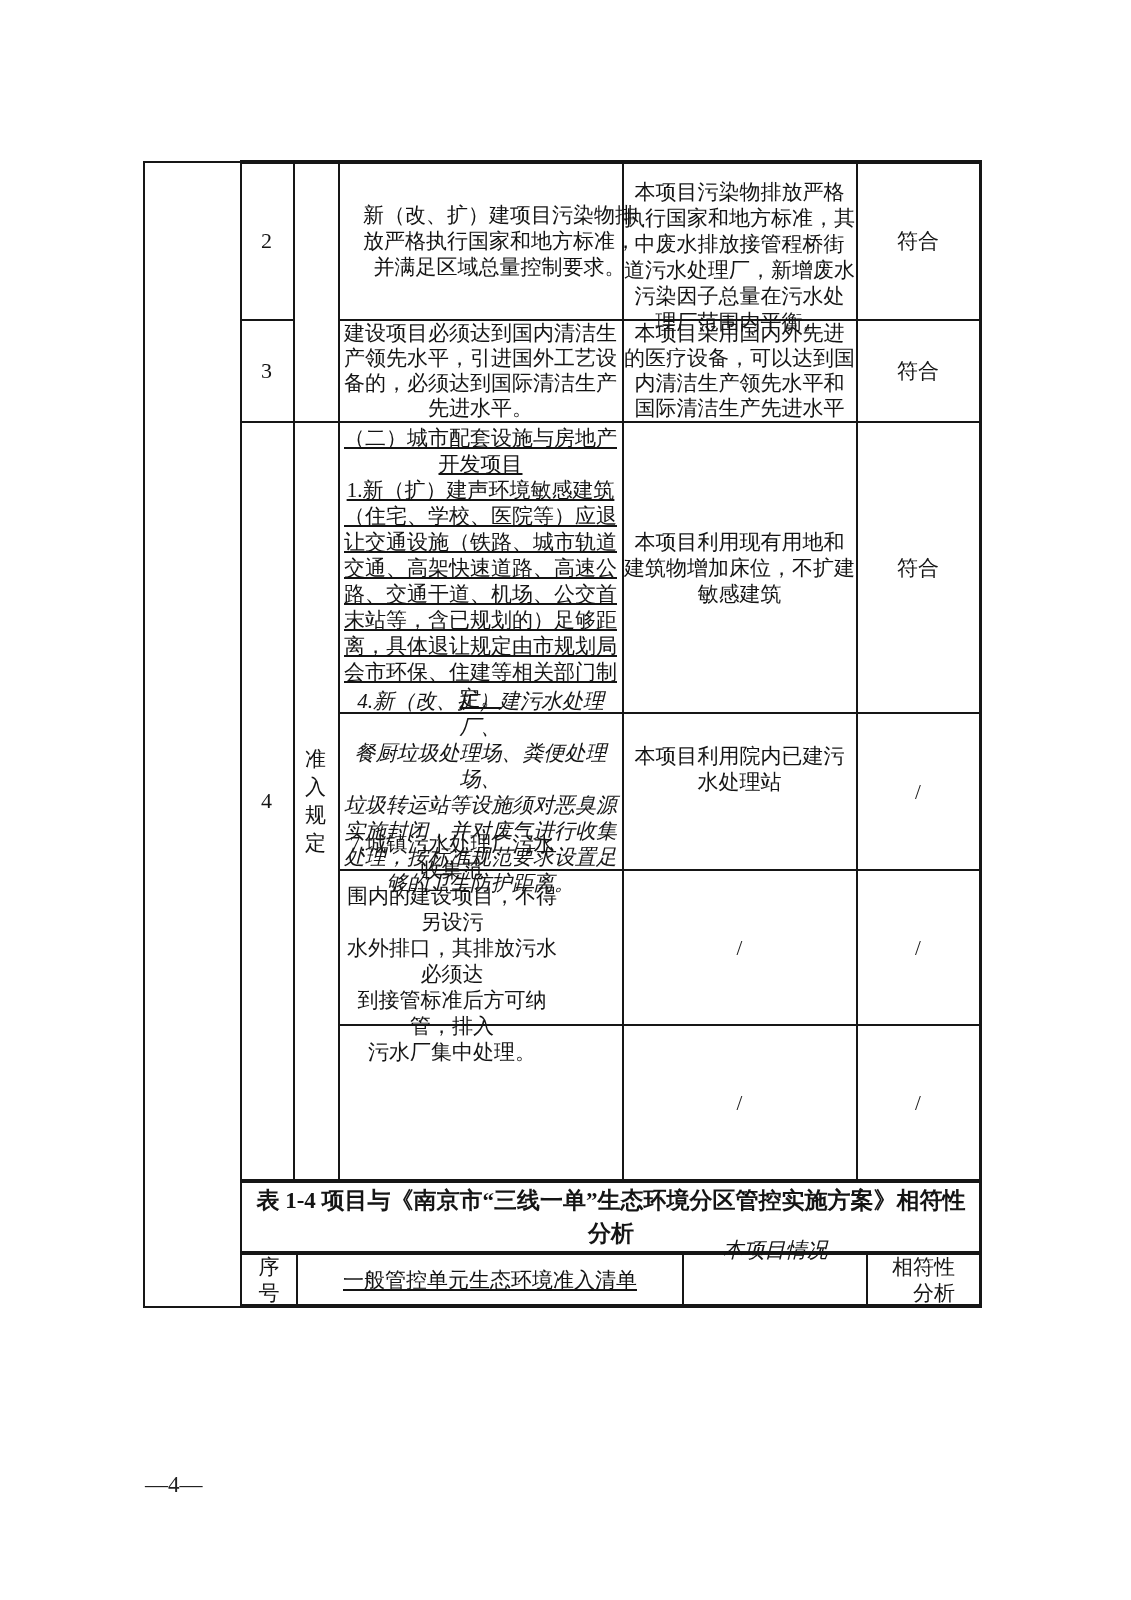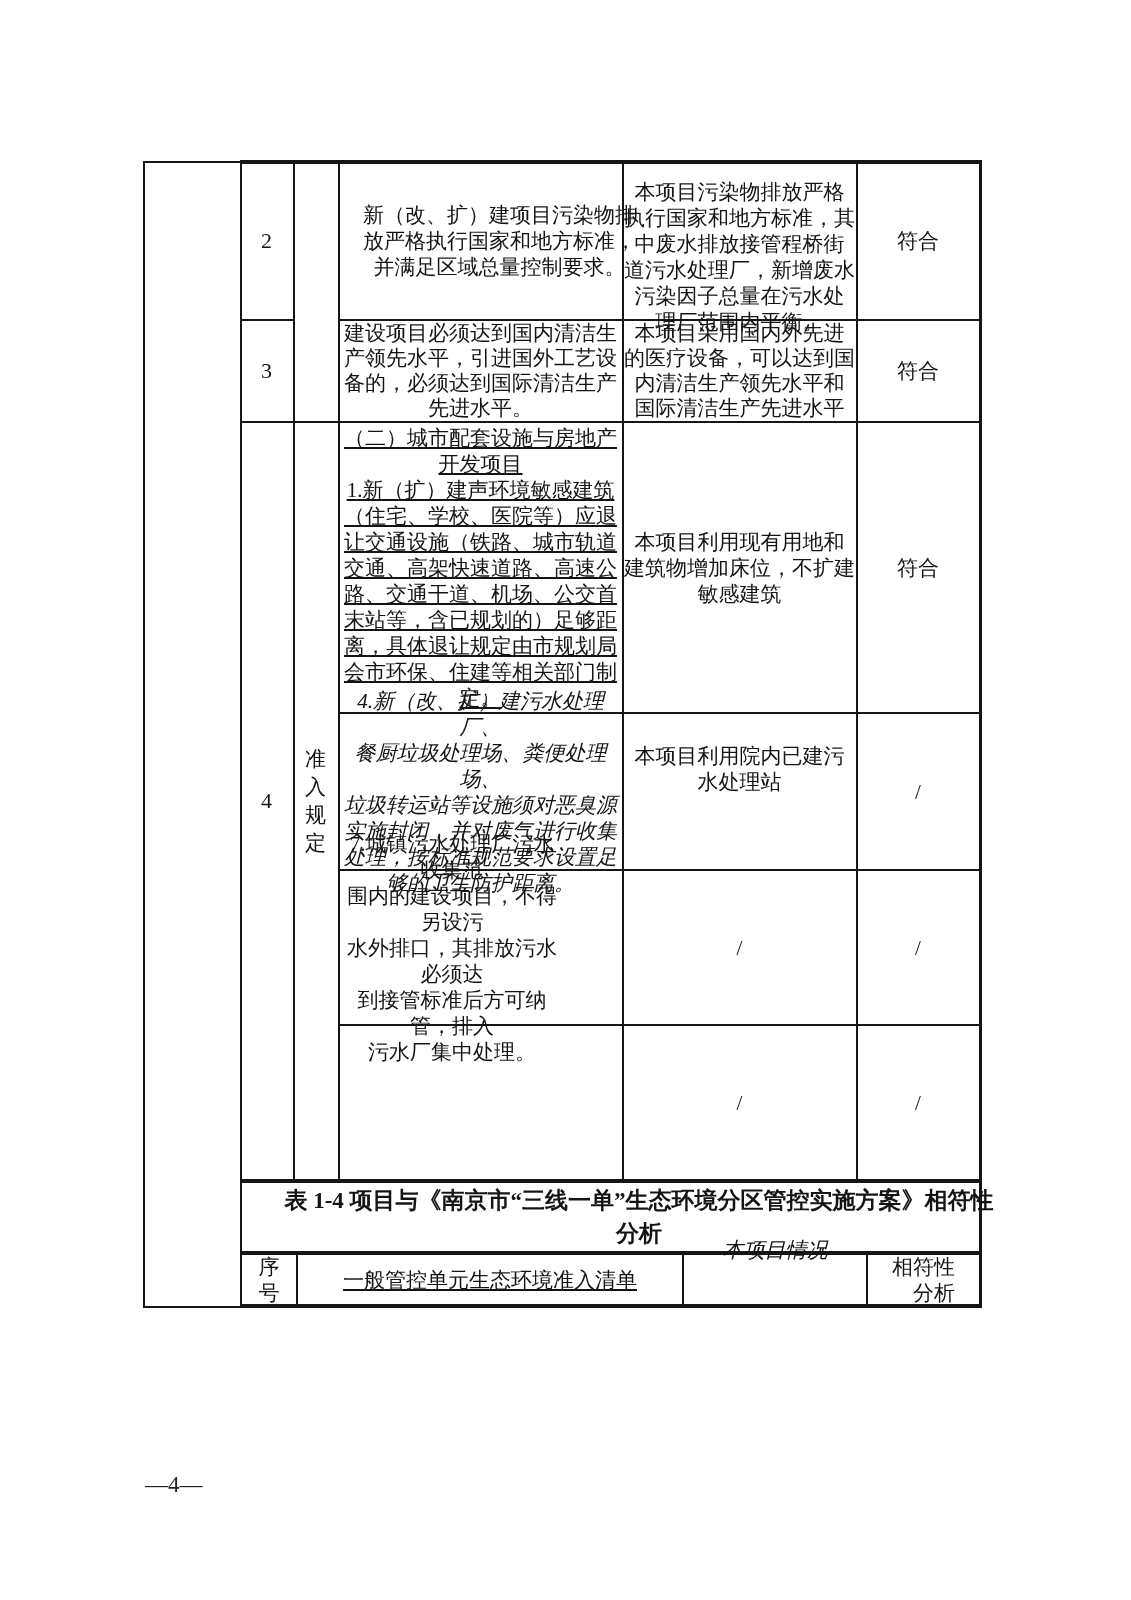--- a/index.html
+++ b/index.html
@@ -16,21 +16,21 @@
   .cell{
     position:absolute;
     display:flex;align-items:center;justify-content:center;
     text-align:center;
     white-space:pre-line;
     font-size:21px;line-height:26px;
     color:#141414;
   }
   .num-cell{font-size:22px;}
   .cat-cell{font-size:21px;line-height:28px;}
-  .caption-cell{font-weight:bold;font-size:23px;line-height:33px;padding-left:28px;}
+  .caption-cell{font-weight:bold;font-size:23px;line-height:33px;}
   .hdr-cell{font-size:21px;line-height:26px;}
   .page-num{
     position:absolute;left:145px;top:1472px;
     font-size:23px;color:#222;
   }
 </style>
 </head>
 <body>
 
 <div class="page">

